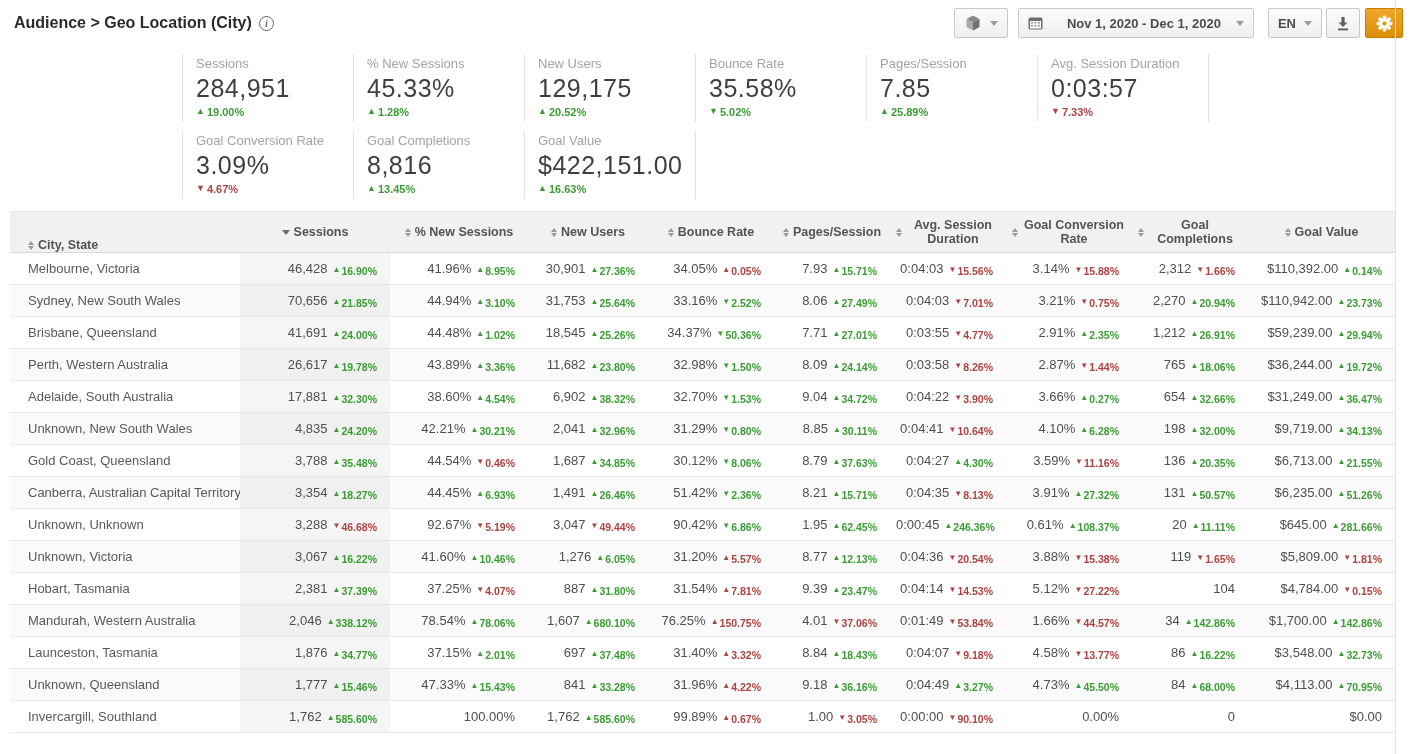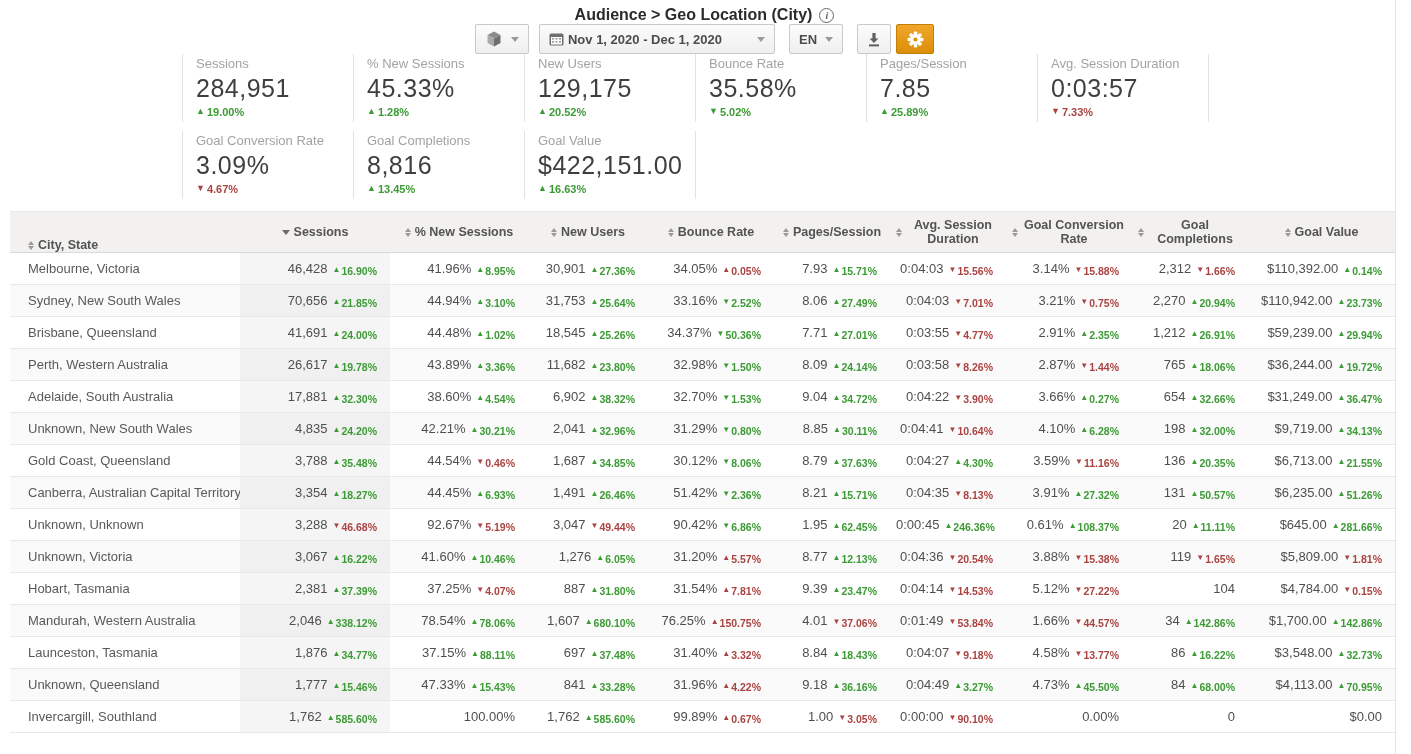--- a/index.html
+++ b/index.html
@@ -4,34 +4,34 @@
 <style>
   * { box-sizing: border-box; }
   html,body { margin:0; padding:0; }
   body {
     width:1411px; height:754px; background:#ffffff; overflow:hidden; position:relative;
     font-family:"Liberation Sans", sans-serif; color:#555;
   }
   .page-right-edge { position:absolute; top:0; bottom:0; right:15px; border-left:1px solid #e3e3e3; }
 
   
-  .topbar { display:flex; justify-content:space-between; align-items:center; padding:6px 16px 0 14px; height:40px;flex-direction:column; }
+  .topbar { display:flex; justify-content:space-between; align-items:center; padding:6px 8px 0 14px; height:40px; }
   .page-title { font-size:16px; font-weight:bold; color:#2b2b2b; display:flex; align-items:center; gap:7px; }
   .info-icon { display:inline-flex; align-items:center; justify-content:center; width:15px; height:15px;
     border:1px solid #666; border-radius:50%; font-size:10px; font-weight:bold; color:#666;
     font-family:"Liberation Serif", serif; font-style:italic; cursor:pointer; }
   .controls { display:flex; align-items:center; }
   .btn { height:30px; background:linear-gradient(#fcfcfc,#efefef); border:1px solid #c9c9c9; border-radius:2px;
     display:flex; align-items:center; padding:0 9px; color:#4c4c4c; font-size:13px; font-weight:bold; cursor:pointer; }
   .caret { width:0; height:0; border-left:4px solid transparent; border-right:4px solid transparent;
     border-top:5px solid #9b9b9b; margin-left:8px; }
   .btn-cube { margin-right:10px; }
   .btn-date { width:236px; margin-right:14px; justify-content:space-between; }
-  .btn-date .date-left { display:flex; align-items:center; gap:4px; }
-  .btn-lang { margin-right:14px; }
+  .btn-date .date-left { display:flex; align-items:center; gap:24px; }
+  .btn-lang { margin-right:4px; }
   .btn-download { width:34px; justify-content:center; margin-right:5px; }
   .btn-gear { width:38px; justify-content:center; background:linear-gradient(#f0a62a,#db8e07); border-color:#c47e03; }
 
   
   .kpi-section { margin:14px 0 0 182px; }
   .kpi-row { display:flex; border-left:1px solid #e2e2e2; margin-bottom:9px; }
   .kpi { width:171px; border-right:1px solid #e2e2e2; padding:2px 8px 4px 13px; }
   .kpi-label { font-size:13px; color:#a3a3a3; margin-bottom:3px; white-space:nowrap; }
   .kpi-value { font-size:25px; color:#3f3f3f; letter-spacing:.5px; margin-bottom:3px; white-space:nowrap; }
   .kpi-delta { font-size:11px; font-weight:bold; display:flex; align-items:center; gap:2px; }
@@ -778,21 +778,21 @@
             </span></td>
         </tr>
         <tr>
           <td class="city">Launceston, Tasmania</td>
           <td class="num hl"><span class="val">1,876</span><span class="delta good">
               <span class="tri-char">▲</span>
               <span>34.77%</span>
             </span></td>
           <td class="num"><span class="val">37.15%</span><span class="delta good">
               <span class="tri-char">▲</span>
-              <span>88.11%</span>
+              <span>2.01%</span>
             </span></td>
           <td class="num"><span class="val">697</span><span class="delta good">
               <span class="tri-char">▲</span>
               <span>37.48%</span>
             </span></td>
           <td class="num"><span class="val">31.40%</span><span class="delta bad">
               <span class="tri-char">▲</span>
               <span>3.32%</span>
             </span></td>
           <td class="num"><span class="val">8.84</span><span class="delta good">

